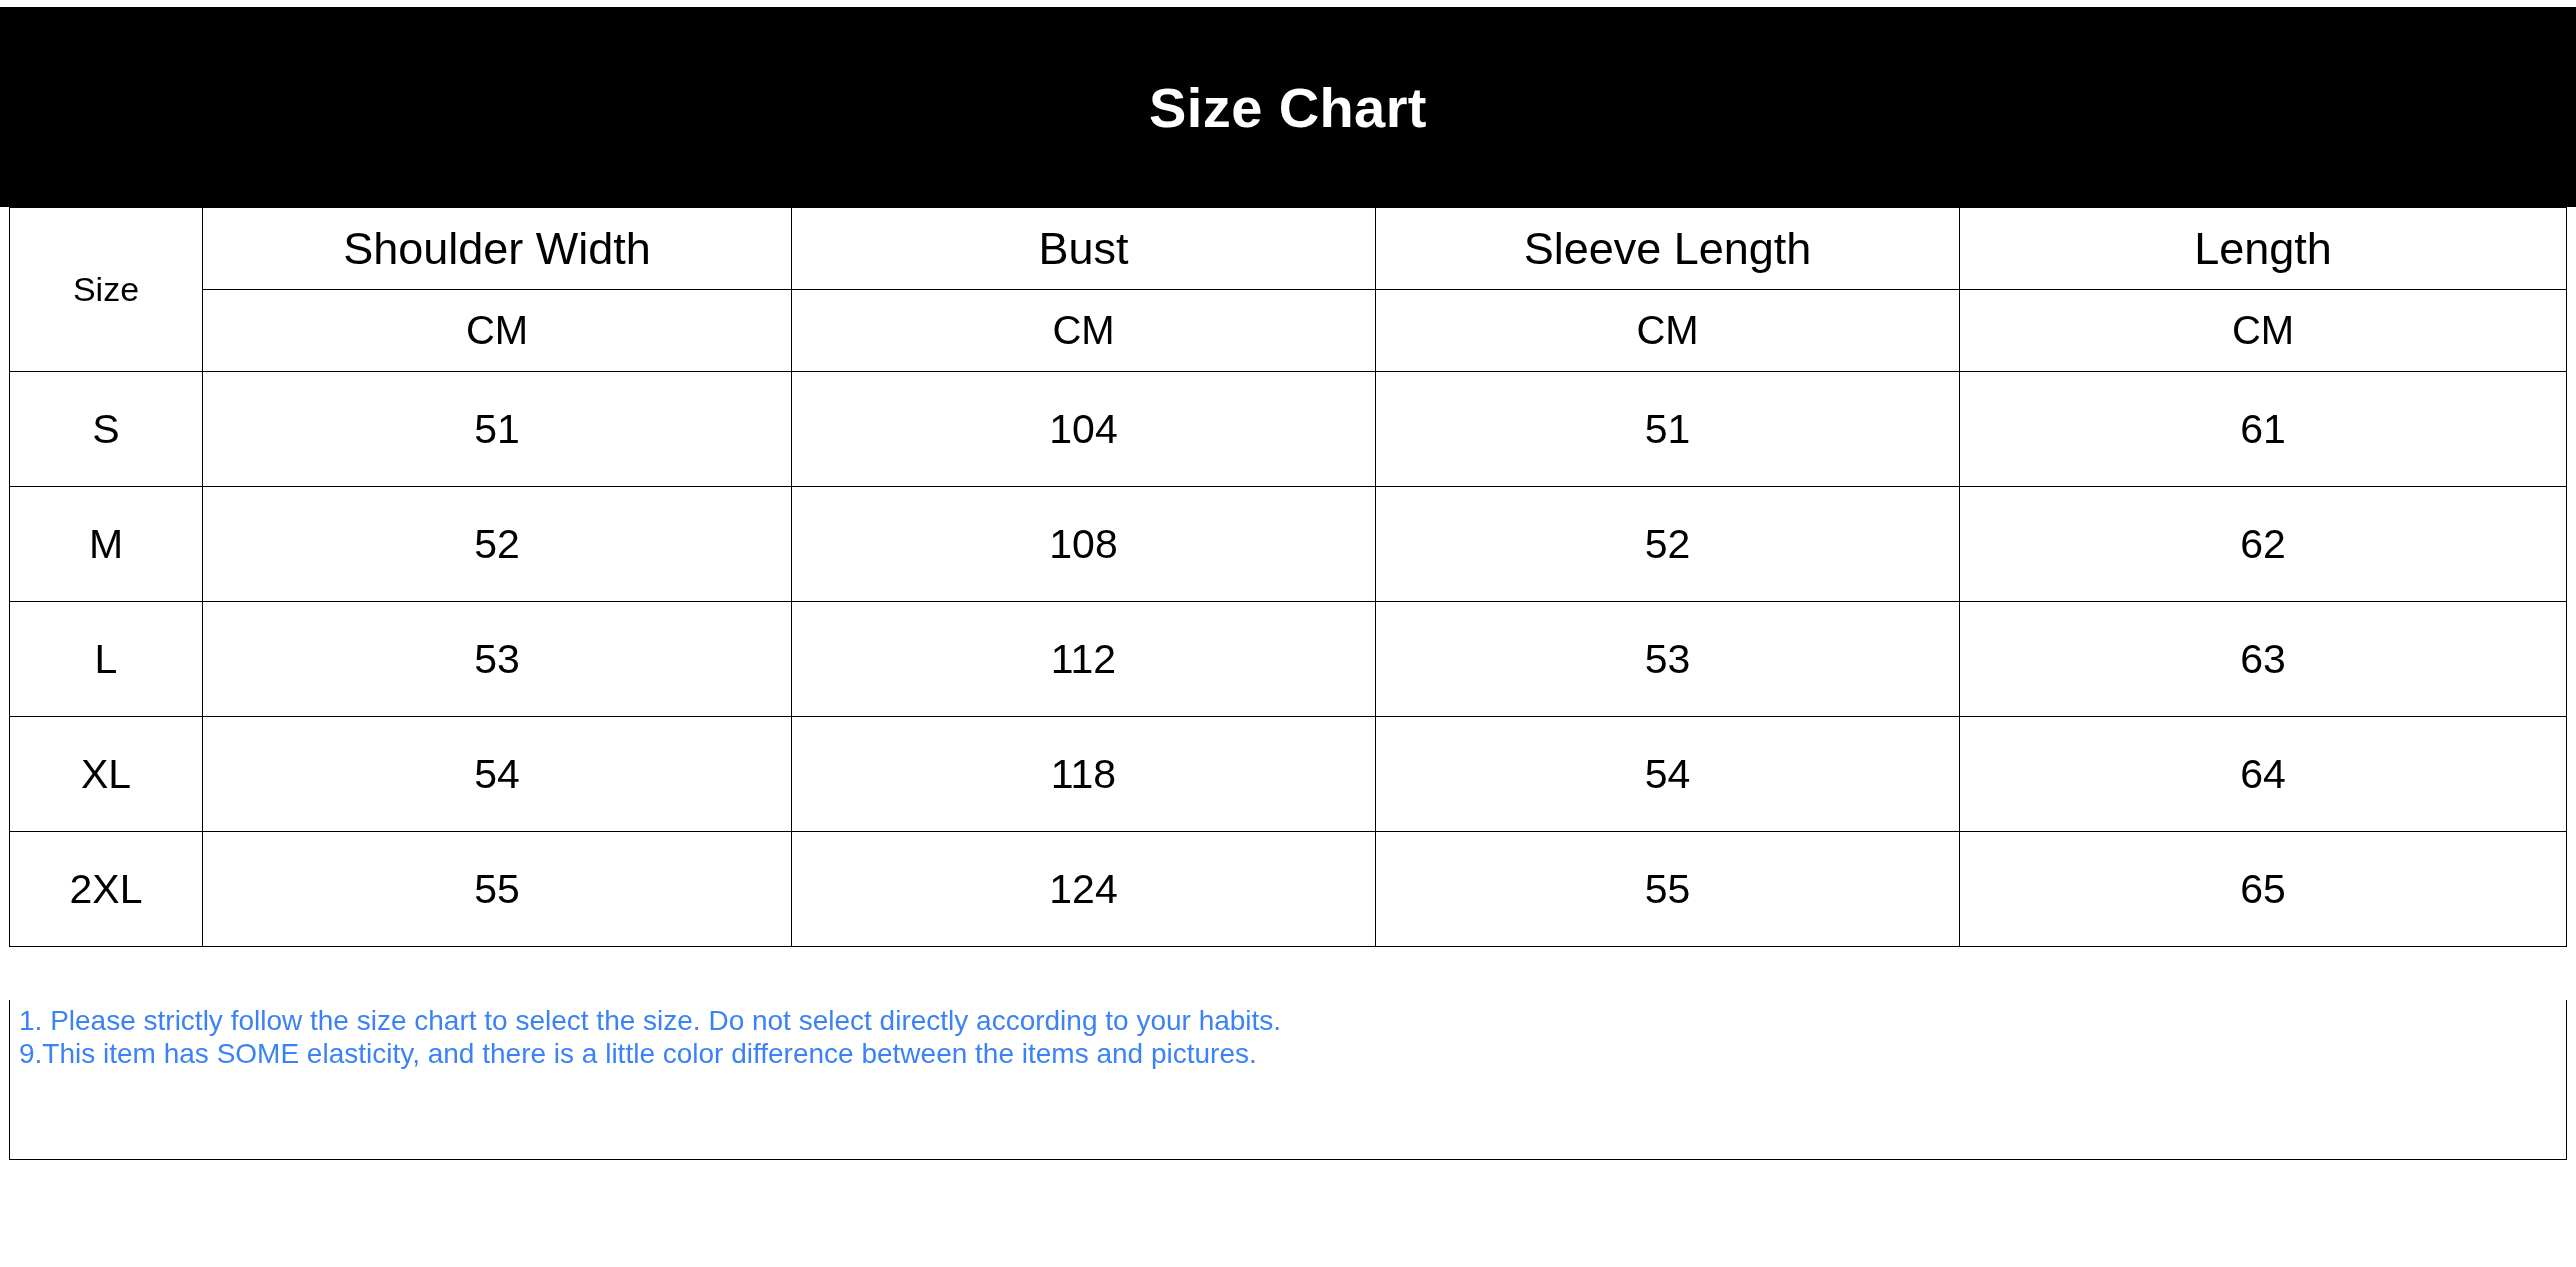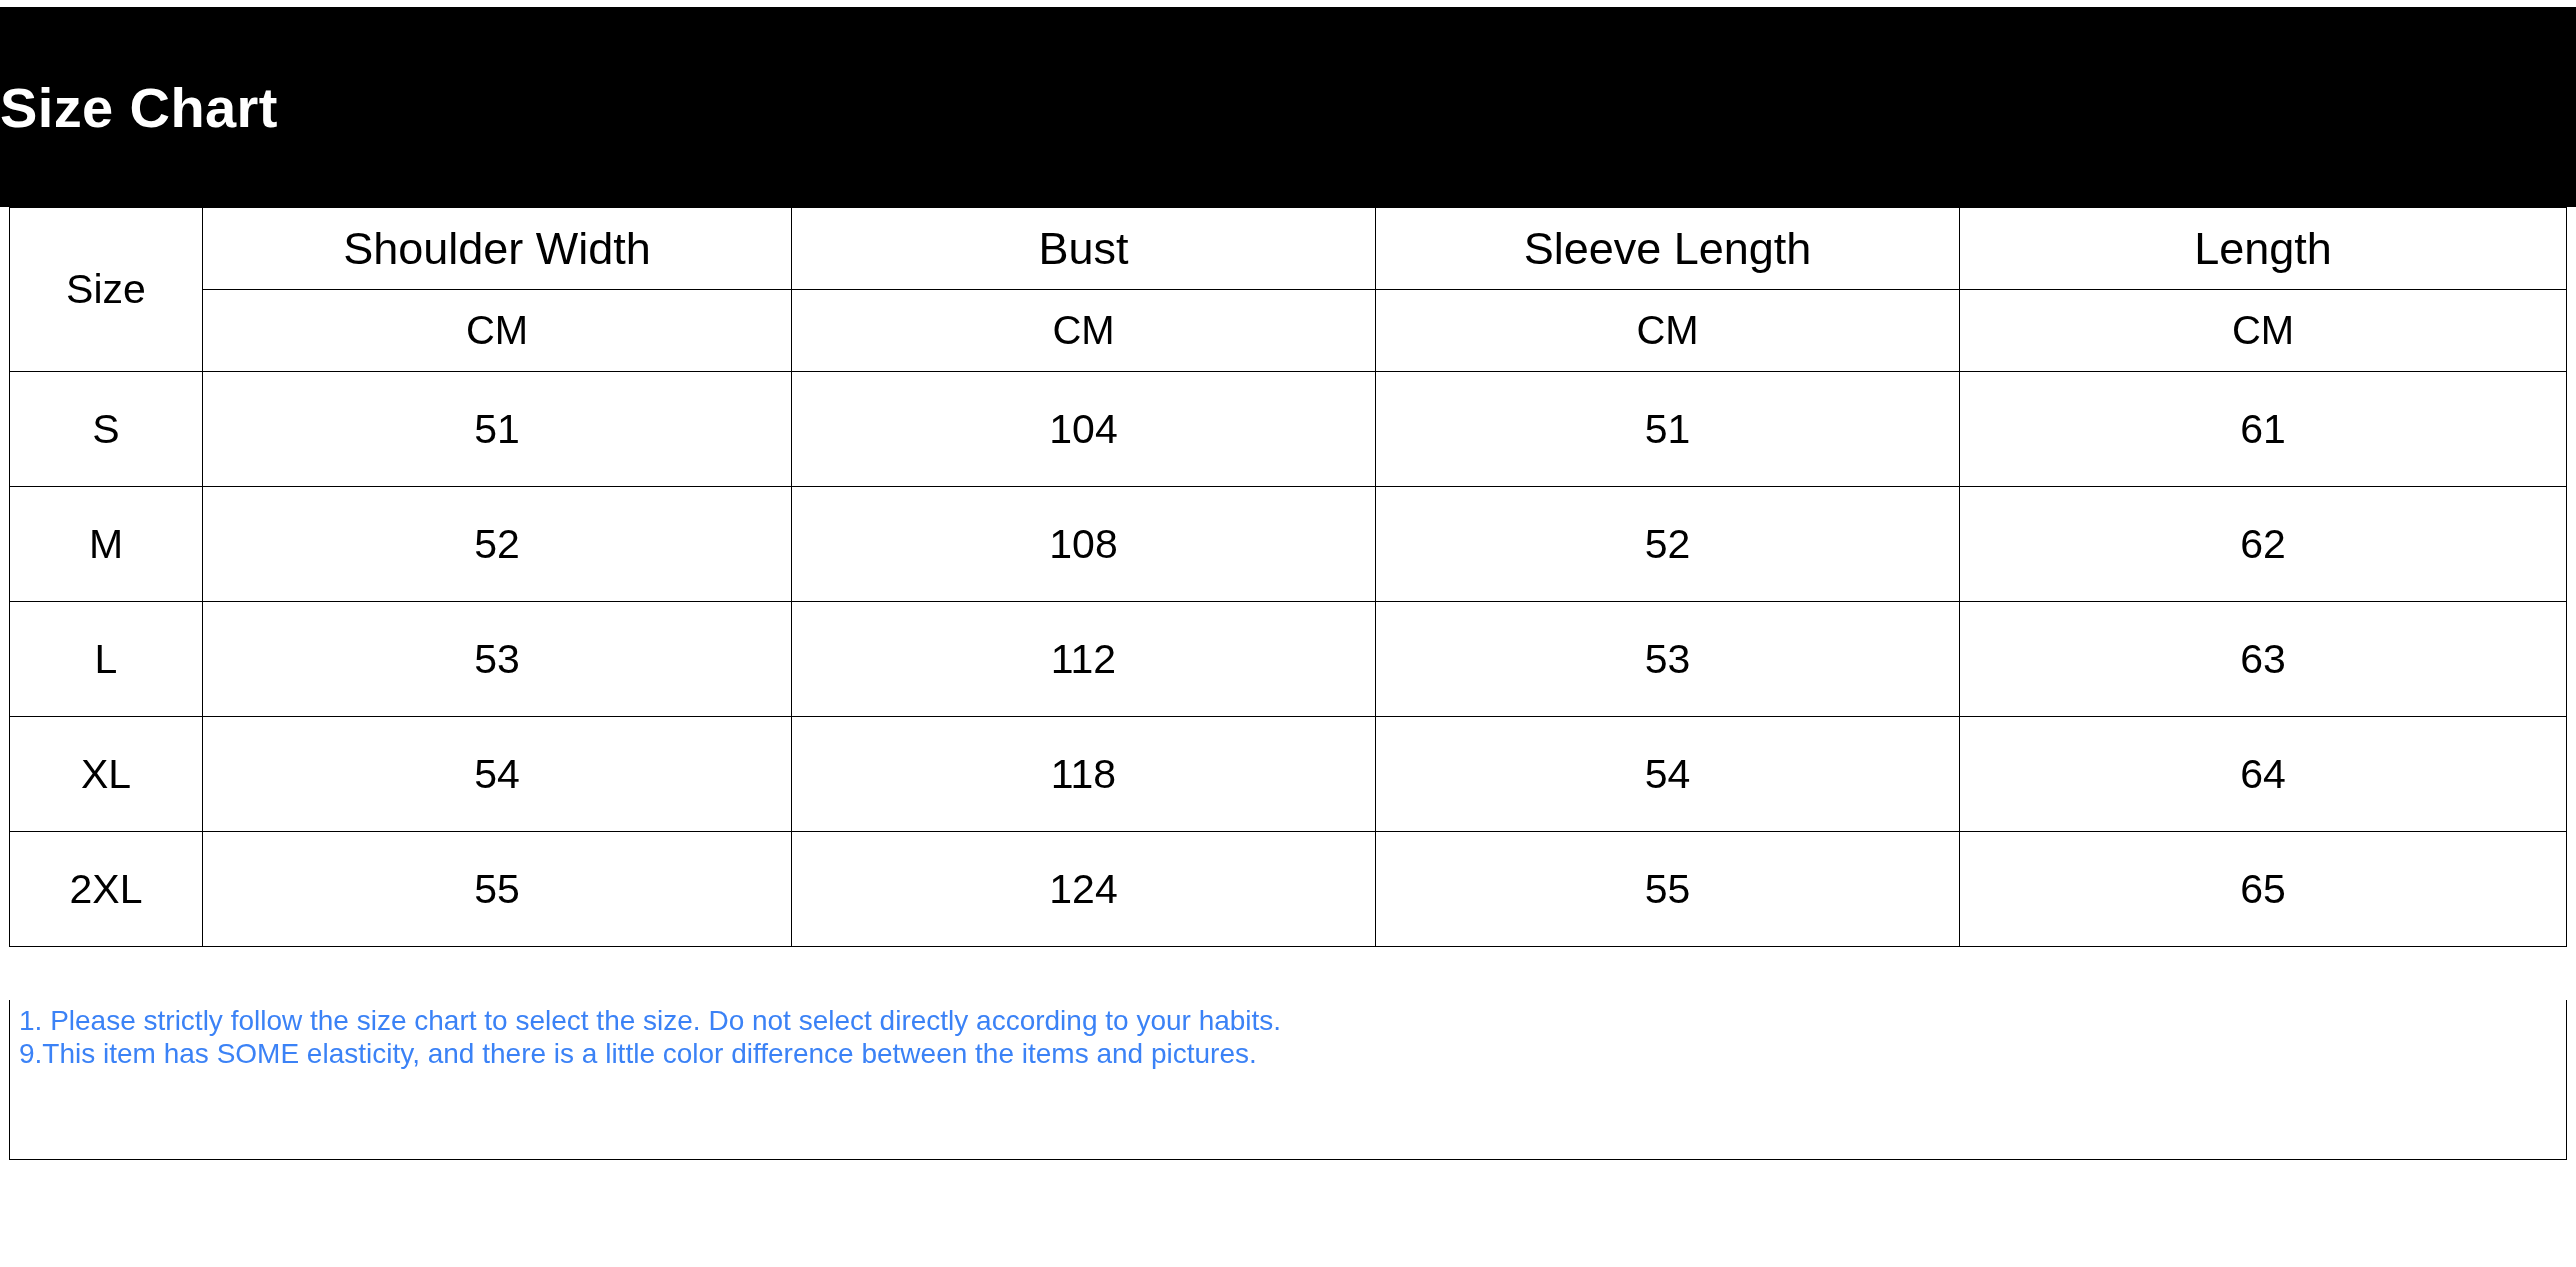--- a/index.html
+++ b/index.html
@@ -25,20 +25,21 @@
   
   .title-bar {
     position: absolute;
     left: 0;
     top: 7.2px;
     width: 2576px;
     height: 200px;
     background: #000000;
     display: flex;
     align-items: center;
+    justify-content: center;
   }
   .title-bar .title-text {
     color: #ffffff;
     font-size: 56px;
     font-weight: bold;
     letter-spacing: 0.4px;
   }
 
   
   .table-wrap {
@@ -70,21 +71,21 @@
   col.c-3      { width: 584px; }
   col.c-4      { width: 607px; }
 
   .hdr-group {
     font-size: 45px;
     font-weight: bold;
     height: 81px;
     margin-left: 16px;
   }
   .hdr-size {
-    font-size: 41px;
+    font-size: 34px;
     font-weight: bold;
   }
   .hdr-unit {
     font-size: 40px;
     height: 81px;
     margin-left: 20px;
   }
   .data-cell {
     font-size: 41px;
     height: 114px;

